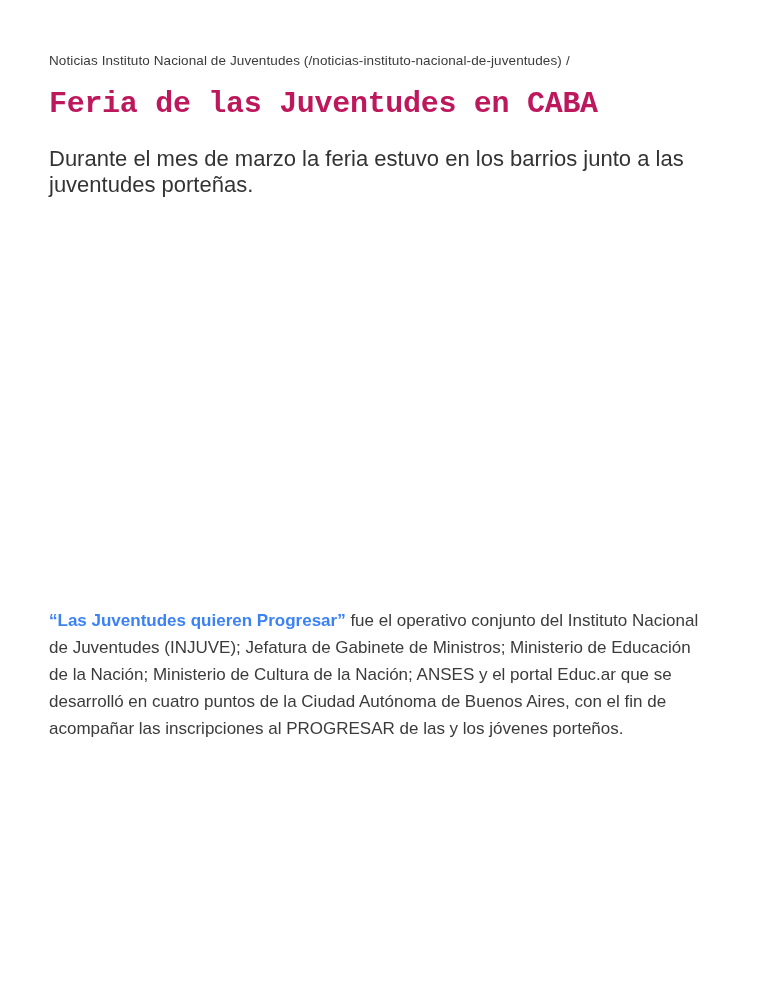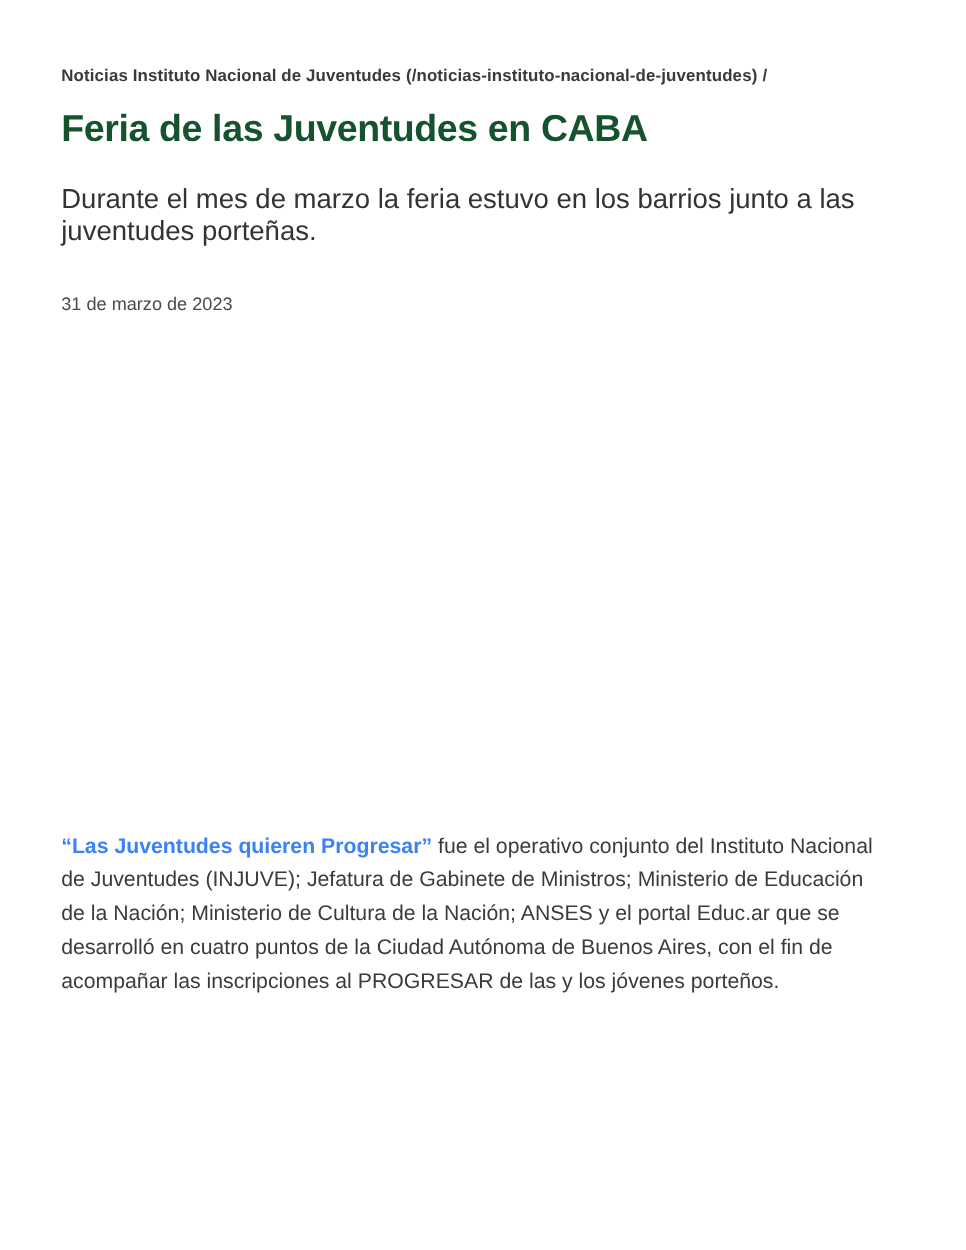--- a/index.html
+++ b/index.html
@@ -15,38 +15,37 @@
     overflow: hidden;
   }
   .content {
     padding: 52px 61px 0 49px;
   }
   .breadcrumb {
     font-size: 13.5px;
     line-height: 18px;
     color: #3a3a3a;
     letter-spacing: 0.1px;
-    font-weight: bold;
   }
   .breadcrumb a {
     color: #3a3a3a;
     text-decoration: none;
     cursor: pointer;
   }
   .breadcrumb .sep {
     margin-left: 4px;
     color: #3a3a3a;
   }
   h1.title {
     margin-top: 15px;
-    font-family: Liberation Sans, sans-serif;
+    font-family: Liberation Mono, monospace;
     font-weight: 700;
     font-size: 30px;
     line-height: 38px;
-    color: #14532d;
+    color: #be185d;
     letter-spacing: -0.3px;
   }
   .lede {
     margin-top: 23px;
     font-size: 22px;
     line-height: 26px;
     color: #333333;
     max-width: 663px;
   }
   .date {
@@ -79,20 +78,19 @@
   <div class="content">
 
     <nav class="breadcrumb">
       <a href="#">Noticias Instituto Nacional de Juventudes (/noticias-instituto-nacional-de-juventudes)</a><span class="sep">/</span>
     </nav>
 
     <h1 class="title">Feria de las Juventudes en CABA</h1>
 
     <p class="lede">Durante el mes de marzo la feria estuvo en los barrios junto a las juventudes porteñas.</p>
 
-    <p class="date">31 de marzo de 2023</p>
 
     <div class="image-placeholder"></div>
 
     <p class="body-paragraph"><span class="bold-lead">“Las Juventudes quieren Progresar”</span><span> fue el operativo conjunto del Instituto Nacional de Juventudes (INJUVE); Jefatura de Gabinete de Ministros; Ministerio de Educación de la Nación; Ministerio de Cultura de la Nación; ANSES y el portal Educ.ar que se desarrolló en cuatro puntos de la Ciudad Autónoma de Buenos Aires, con el fin de acompañar las inscripciones al PROGRESAR de las y los jóvenes porteños.</span></p>
 
   </div>
 </div>
 
 </body></html>

